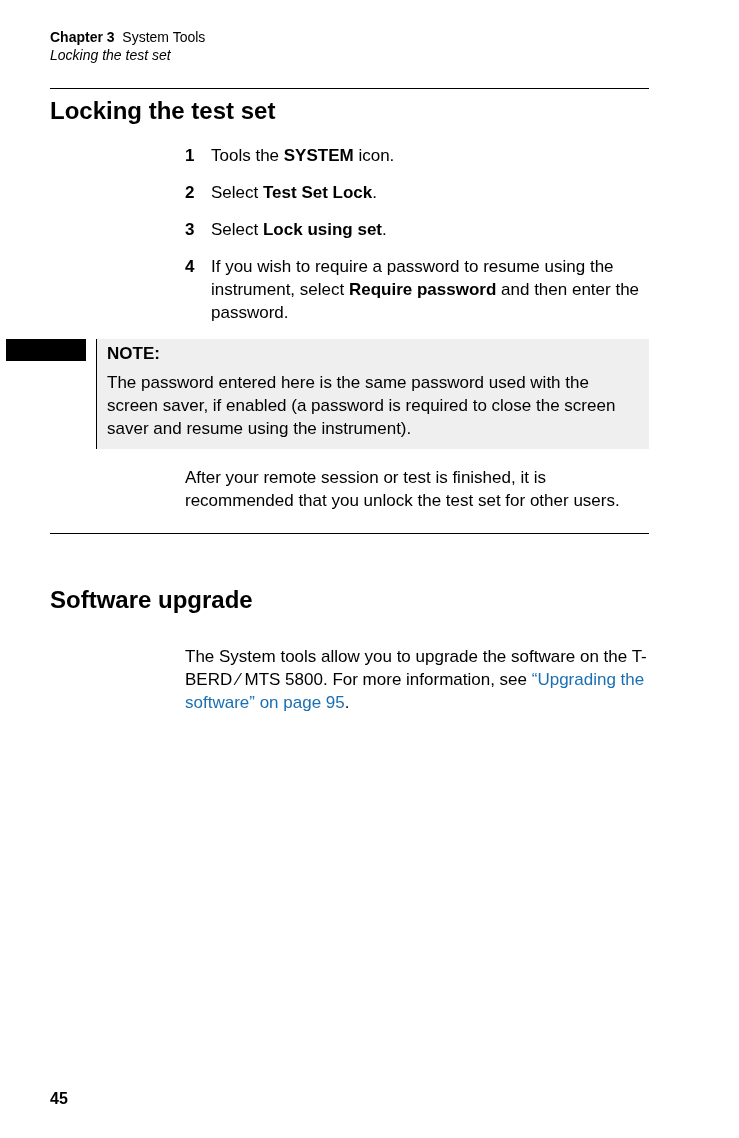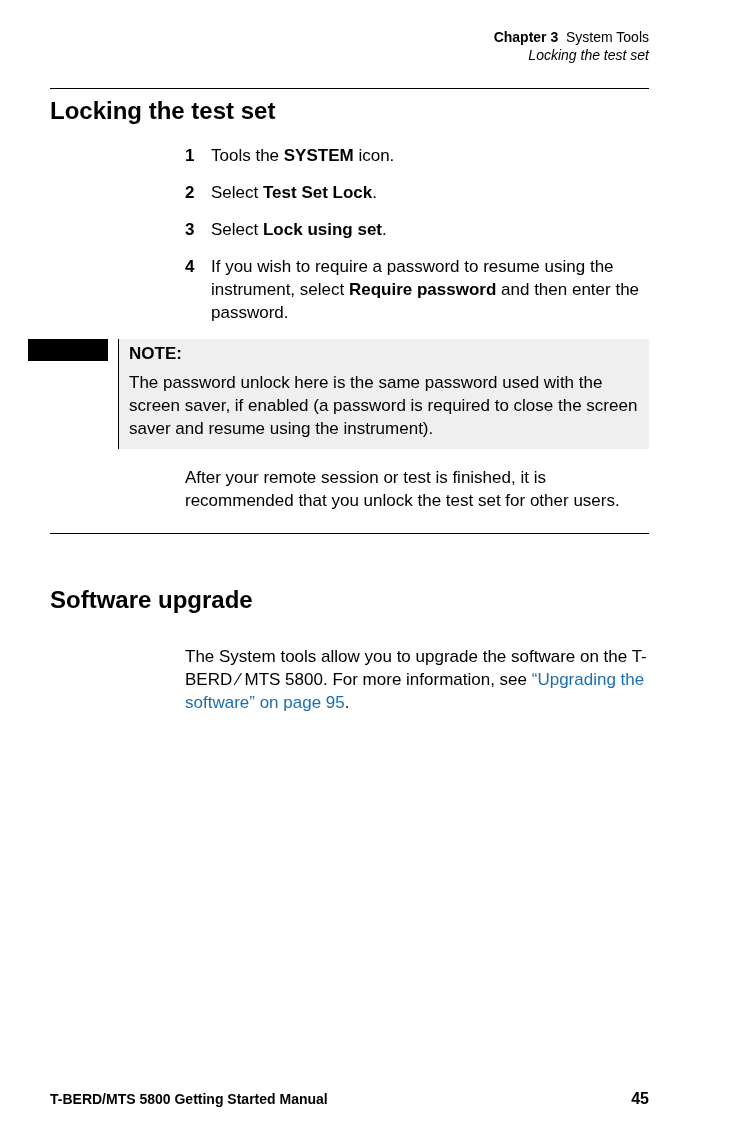--- a/index.html
+++ b/index.html
@@ -6,21 +6,20 @@
   body {
     font-family: Arial, Helvetica, sans-serif;
     width: 739px;
     height: 1138px;
     background: #fff;
     position: relative;
     padding: 28px 90px 0 50px;
     color: #000;
   }
   .header-block {
-    text-align: right;
     font-size: 14px;
     line-height: 1.3;
     margin-bottom: 24px;
   }
   .header-chapter { }
   .header-chapter b { font-weight: bold; }
   .header-section { font-style: italic; }
   .sep-line {
     border: none;
     border-top: 1px solid #000;
@@ -62,21 +61,21 @@
     display: flex;
   }
   .step-num {
     font-weight: bold;
     min-width: 26px;
   }
   .step-text { flex: 1; }
   .step-text b { font-weight: bold; }
   .note-box {
     position: relative;
-    margin-left: 68px;
+    margin-left: 46px;
     margin-bottom: 18px;
     margin-top: 6px;
   }
   .note-bar {
     position: absolute;
     left: -90px;
     top: 0;
     width: 80px;
     height: 22px;
     background: #000;
@@ -146,33 +145,32 @@
     <span class="step-text">
       <span>If you wish to require a password to resume using the instrument, select </span><b>Require password</b><span> and then enter the password.</span>
     </span>
   </div>
 </div>
 
 <div class="note-box">
   <div class="note-bar"></div>
   <div class="note-inner">
     <div class="note-title">NOTE:</div>
-    <div>The password unlock here is the same password used with the screen saver, if enabled (a password is required to close the screen saver and resume using the instrument).</div>
+    <div>The password entered here is the same password used with the screen saver, if enabled (a password is required to close the screen saver and resume using the instrument).</div>
   </div>
 </div>
 
 <div class="body-indent">
   <p class="para">After your remote session or test is finished, it is recommended that you unlock the test set for other users.</p>
 </div>
 
 <hr class="sep-line-thin">
 <div class="h2">Software upgrade</div>
 
 <div class="body-indent">
   <p class="para">
     <span>The System tools allow you to upgrade the software on the T-BERD ⁄ MTS 5800. For more information, see </span><span class="link">“Upgrading the software” on page 95</span><span>.</span>
   </p>
 </div>
 
 <div class="footer">
-  <span class="footer-left">T-BERD/MTS 5800 Getting Started Manual</span>
   <span class="footer-right">45</span>
 </div>
 
 </body></html>

